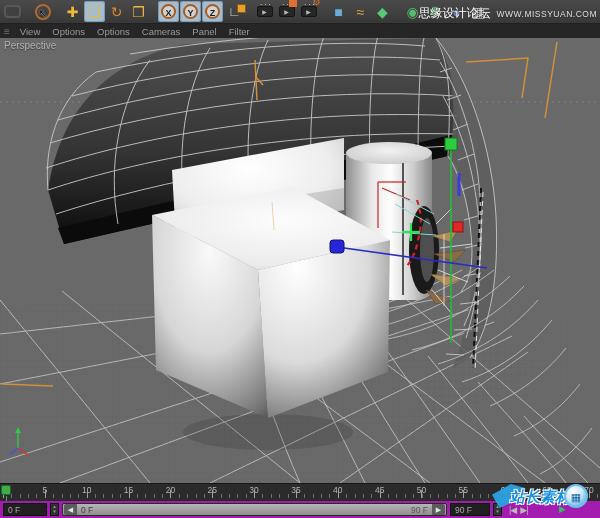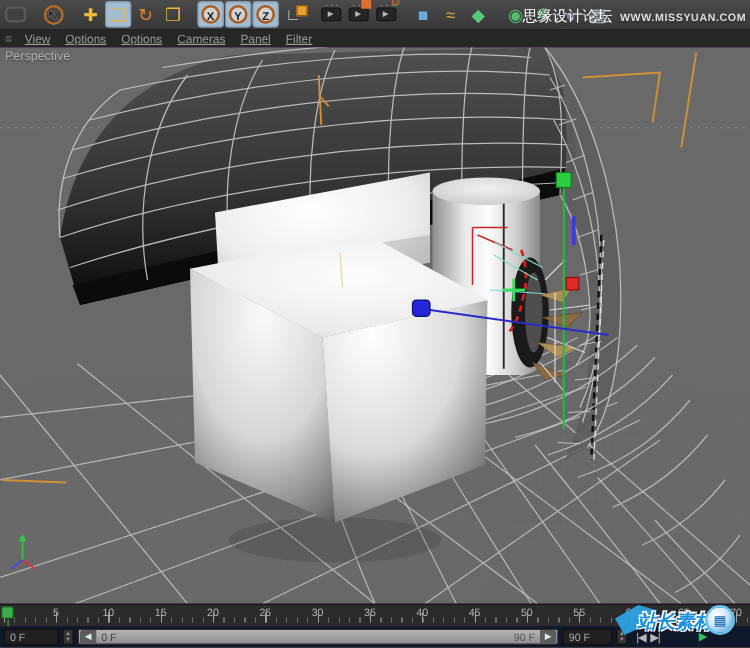--- a/index.html
+++ b/index.html
@@ -27,59 +27,59 @@
     color:#b8b8b8;font-size:6px;line-height:11px;text-align:center;}
   .tbtn.chip .glyph::before{content:"· · ·";position:absolute;top:-8px;left:0;width:16px;
     color:#d8d8d8;font-size:7px;letter-spacing:0;}
   .tbtn.chip2 .glyph::after{content:"";position:absolute;top:-7px;right:-3px;width:8px;height:7px;background:#e07030;}
   .tbtn.chip3 .glyph::after{content:"⚙";position:absolute;top:-10px;right:-5px;color:#e07030;font-size:9px;}
 
   
   .menubar{position:absolute;top:24px;left:0;width:600px;height:14px;background:#262626;
     display:flex;align-items:center;padding:0 4px;gap:10px;font-size:9.5px;color:#9a9a9a;}
   .menubar .micon{color:#6f6f6f;font-size:10px;}
-  .mitem{cursor:default;text-decoration:underline;}
-
-  
-  .viewport{position:absolute;top:38px;left:0;width:600px;height:445px;background:#701a75;}
+  .mitem{cursor:default;}
+
+  
+  .viewport{position:absolute;top:38px;left:0;width:600px;height:445px;background:#404040;}
   .vp-label{position:absolute;top:2px;left:4px;font-size:10px;color:#b2b2b2;text-shadow:0 1px 1px #3c3c3c;}
 
   
   .ruler{position:absolute;top:483px;left:0;width:600px;height:17px;background:#2b2b2b;border-top:1px solid #161616;}
   .ruler::before{content:"";position:absolute;left:3px;right:0;bottom:2px;height:4px;
     background:repeating-linear-gradient(90deg,#707070 0 1px,transparent 1px 8.37px);}
   .ruler::after{content:"";position:absolute;left:3px;right:0;bottom:2px;height:8px;
     background:repeating-linear-gradient(90deg,#a0a0a0 0 1px,transparent 1px 41.85px);}
   .tnum{position:absolute;top:1px;transform:translateX(-50%);font-size:8.5px;color:#b4b4b4;}
   .playhead{position:absolute;left:1px;top:1px;width:10px;height:10px;background:#3fae4a;
     border:1px solid #1d6b26;border-radius:2px;z-index:2;}
   .playhead::after{content:"";position:absolute;left:4px;top:10px;width:1px;height:5px;background:#3fae4a;}
 
   
-  .controls{position:absolute;top:500px;left:0;width:600px;height:18px;background:#0f172a;
+  .controls{position:absolute;top:500px;left:0;width:600px;height:18px;background:#a21caf;
     display:flex;align-items:center;gap:3px;padding:0 3px;border-top:1px solid #2a2a2a;}
   .field{width:44px;height:13px;background:#202020;border:1px solid #0f0f0f;color:#a8a8a8;
     font-size:8.5px;line-height:12px;padding-left:4px;}
   .stepper{width:9px;height:13px;background:#333;border:1px solid #0f0f0f;color:#999;
     display:flex;flex-direction:column;align-items:center;justify-content:center;font-size:4.5px;line-height:1;}
   .pslider{position:relative;flex:1;height:13px;background:linear-gradient(#b6b6b6,#8e8e8e);
     border:1px solid #2a2a2a;border-radius:2px;display:flex;align-items:center;overflow:hidden;}
   .thumbL,.thumbR{width:13px;height:11px;background:#5c5c5c;color:#d8eee4;font-size:7px;
     line-height:11px;text-align:center;flex:0 0 auto;}
   .thumbL{margin-left:1px;border-radius:2px 0 0 2px;}
   .thumbR{margin-right:1px;border-radius:0 2px 2px 0;}
   .sl-label{font-size:8.5px;color:#3f3f3f;margin:0 4px;}
   .sl-label.right{margin-left:auto;color:#575757;}
   .transport{display:flex;gap:4px;align-items:center;color:#b8b8b8;font-size:9px;width:92px;padding-left:4px;}
   .tpbtn{letter-spacing:-1px;}
 
   
   .wm-top{position:absolute;top:5px;right:3px;display:flex;align-items:center;gap:6px;pointer-events:none;z-index:5;}
   .wm-top .cn{font-size:12px;font-weight:normal;color:#ffffff;text-shadow:0 1px 2px #333,0 0 4px #555;}
-  .wm-top .url{font-size:8.5px;font-weight:bold;color:#dedede;letter-spacing:.5px;text-shadow:0 1px 1px #333;}
+  .wm-top .url{font-size:8.5px;font-weight:normal;color:#dedede;letter-spacing:.5px;text-shadow:0 1px 1px #333;}
   .wm-bot{position:absolute;right:0;bottom:0;width:110px;height:38px;pointer-events:none;z-index:5;}
   .wm-bot .swoosh{position:absolute;left:2px;top:4px;width:34px;height:24px;background:#2ba2e2;
     clip-path:polygon(0 45%,55% 0,100% 18%,52% 52%,88% 58%,22% 100%);opacity:.95;}
   .wm-bot .zz{position:absolute;left:20px;top:8px;font-size:15px;font-weight:bold;font-style:italic;color:#1890dc;
     text-shadow:-1px -1px 0 #fff,1px -1px 0 #fff,-1px 1px 0 #fff,1px 1px 0 #fff;white-space:nowrap;}
   .wm-bot .badge{position:absolute;right:12px;top:4px;width:24px;height:24px;border-radius:50%;
     background:radial-gradient(circle at 35% 30%,#ffffff,#cfe8f8 45%,#2f97d8);border:2px solid #6cc0ee;
     color:#1668a8;font-size:11px;line-height:22px;text-align:center;}
   .wm-bot .play{position:absolute;right:34px;top:24px;color:#2fc060;font-size:9px;}
 </style>

